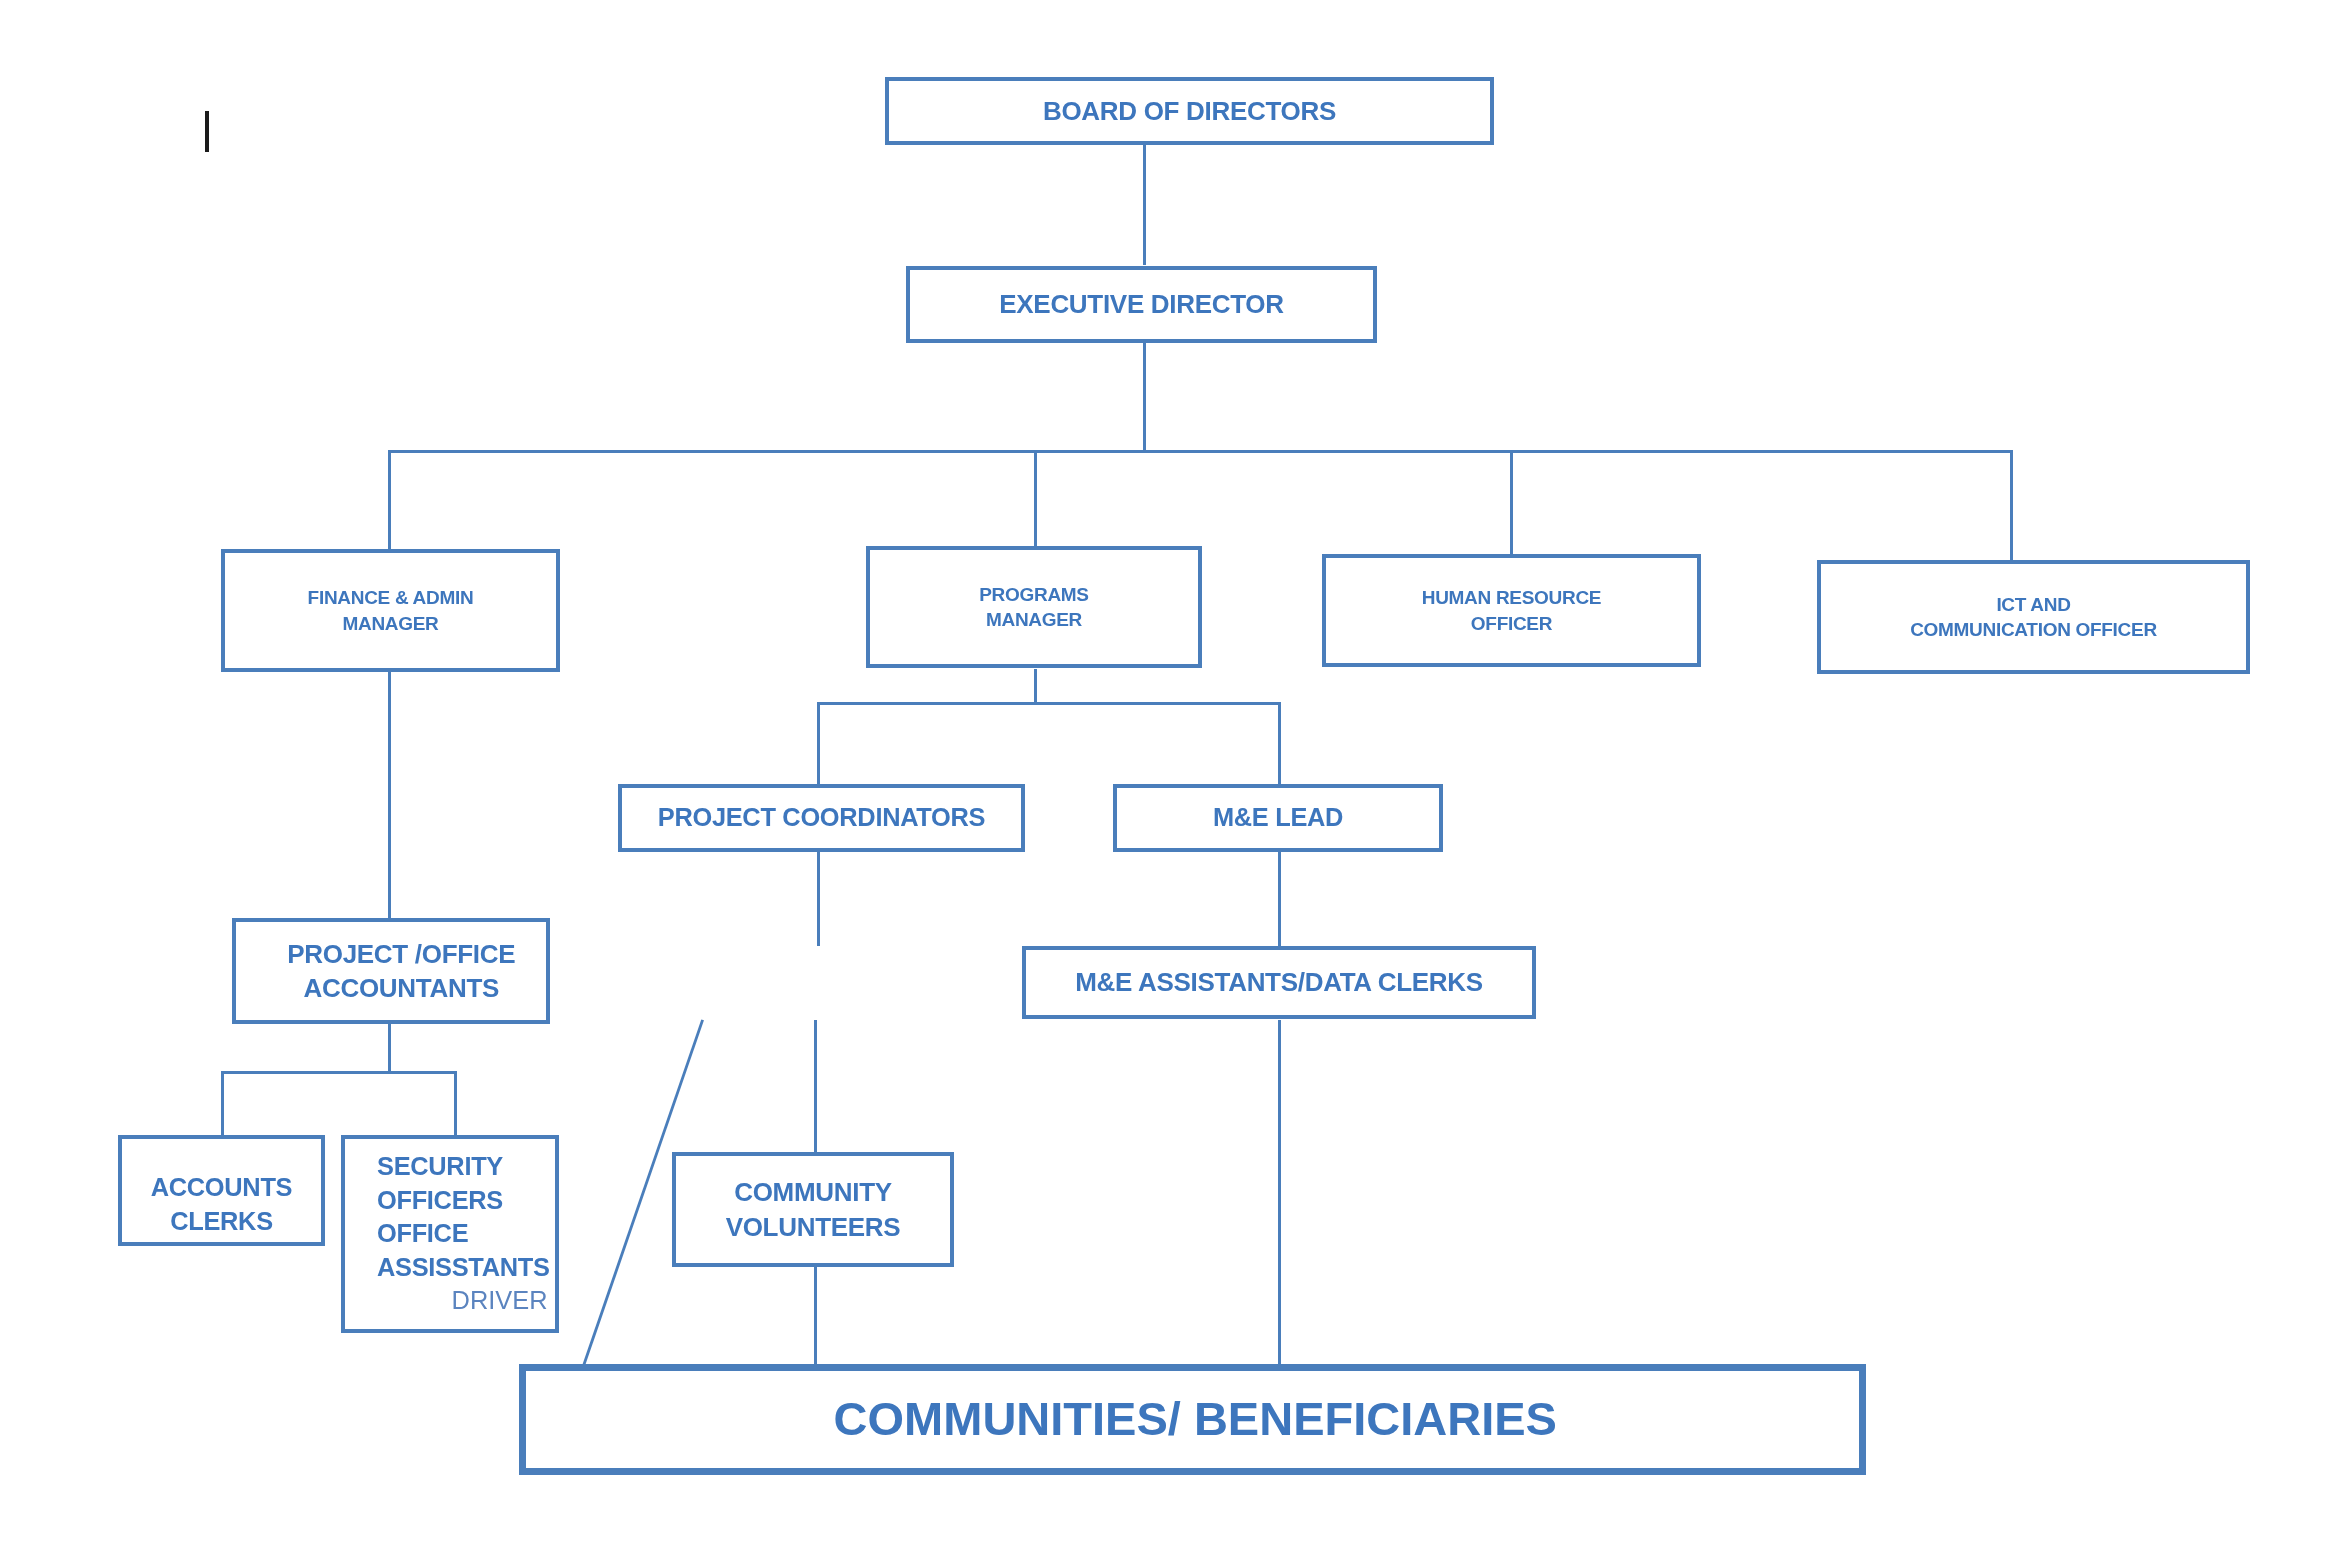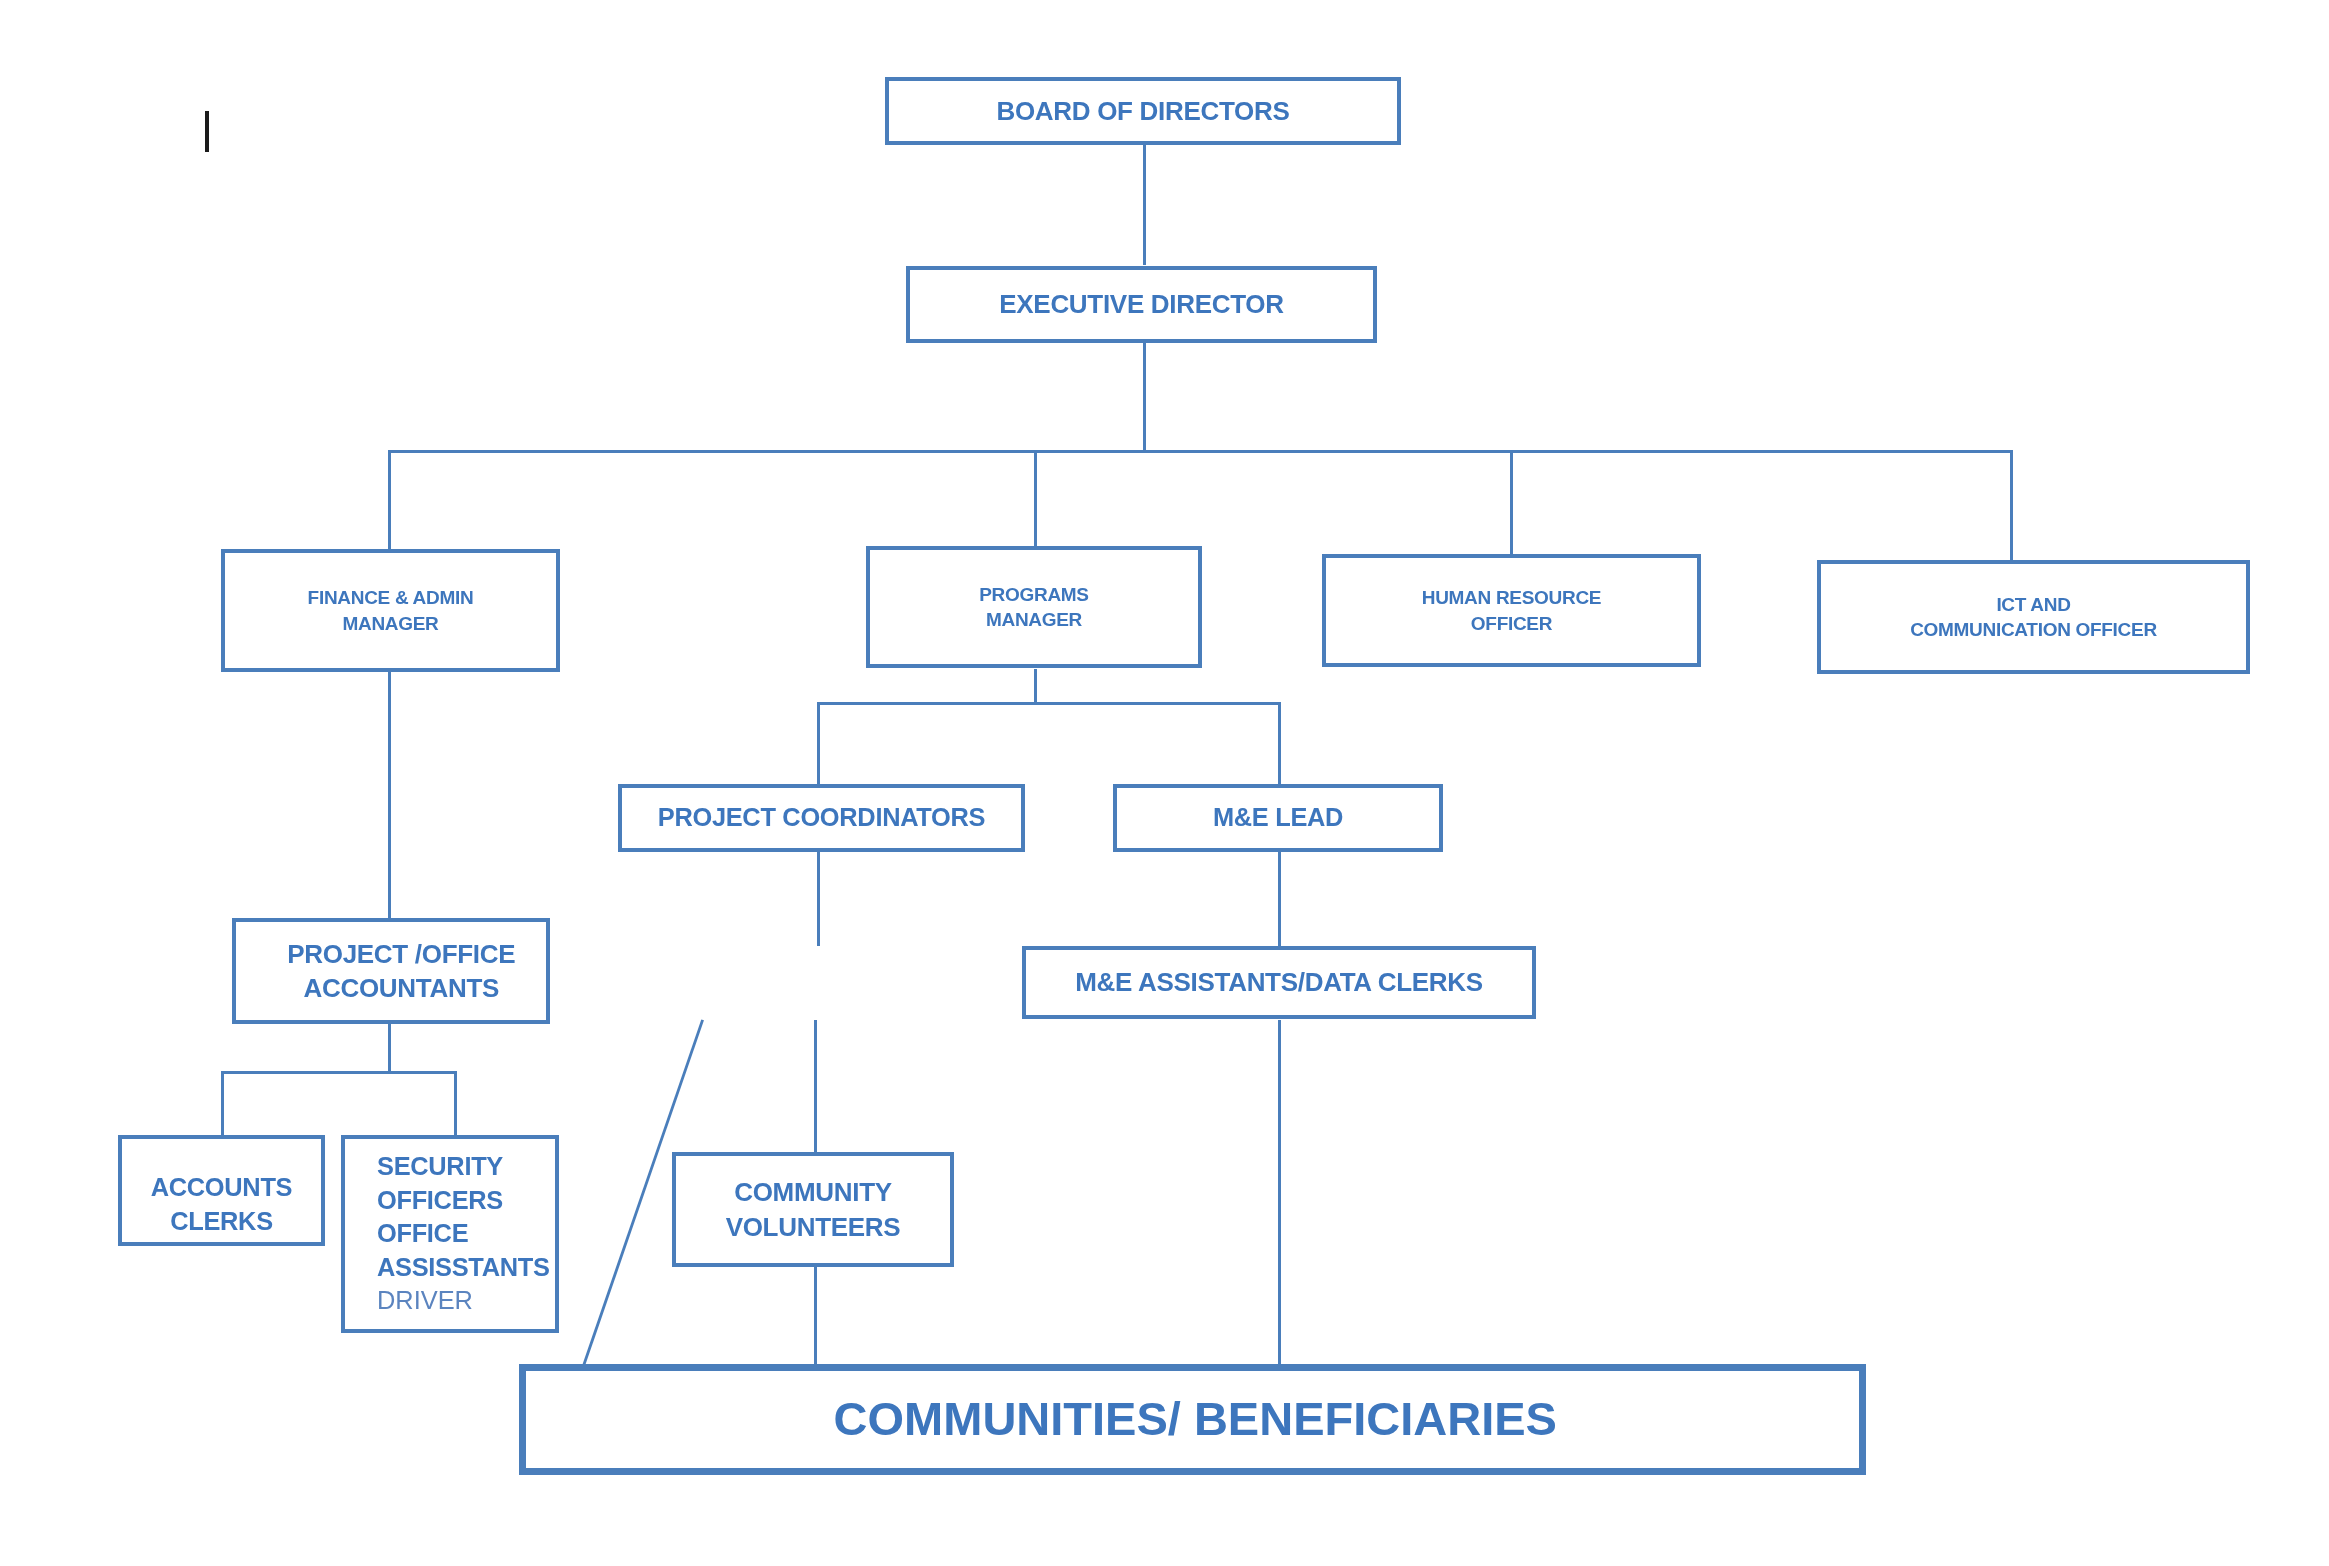--- a/index.html
+++ b/index.html
@@ -121,21 +121,21 @@
   <div class="conn conn-v" style="left:814px; top:1020px; height:132px;"></div>
 
   <div class="conn conn-v" style="left:814px; top:1266px; height:100px;"></div>
 
   <div class="conn conn-v" style="left:1278px; top:1020px; height:347px;"></div>
 
   <svg class="conn-diag" style="left:0px; top:0px; width:2330px; height:1567px;" viewBox="0 0 2474 1664" width="2330" height="1567">
     <line x1="746" y1="1083" x2="620" y2="1449" stroke="#4a7ebb" stroke-width="3"></line>
   </svg>
 
-  <div class="node n-board" style="left:885px; top:77px; width:516px; height:68px;">
+  <div class="node n-board" style="left:885px; top:77px; width:609px; height:68px;">
     <span class="label">BOARD OF DIRECTORS</span>
   </div>
 
   <div class="node n-exec" style="left:906px; top:266px; width:471px; height:77px;">
     <span class="label">EXECUTIVE DIRECTOR</span>
   </div>
 
   <div class="node n-tier2" style="left:221px; top:549px; width:339px; height:123px;">
     <span class="label">FINANCE &amp; ADMIN
 MANAGER</span>
@@ -176,21 +176,21 @@
 
   <div class="node n-small" style="left:118px; top:1135px; width:207px; height:111px;">
     <span class="label">ACCOUNTS
 CLERKS</span>
   </div>
 
   <div class="node n-small left-align" style="left:341px; top:1135px; width:218px; height:198px;">
     <span class="label"><span>SECURITY
 OFFICERS
 OFFICE
-ASSISSTANTS</span><span class="sub-light" style="display:block;">DRIVER</span></span>
+ASSISSTANTS</span><span class="sub-light" style="display:block;text-align:right;">DRIVER</span></span>
   </div>
 
   <div class="node n-tier4" style="left:672px; top:1152px; width:282px; height:115px;">
     <span class="label">COMMUNITY
 VOLUNTEERS</span>
   </div>
 
   <div class="node n-bottom" style="left:519px; top:1364px; width:1347px; height:111px; border-width:7.5px;padding-left:13px;">
     <span class="label">COMMUNITIES/ BENEFICIARIES</span>
   </div>

